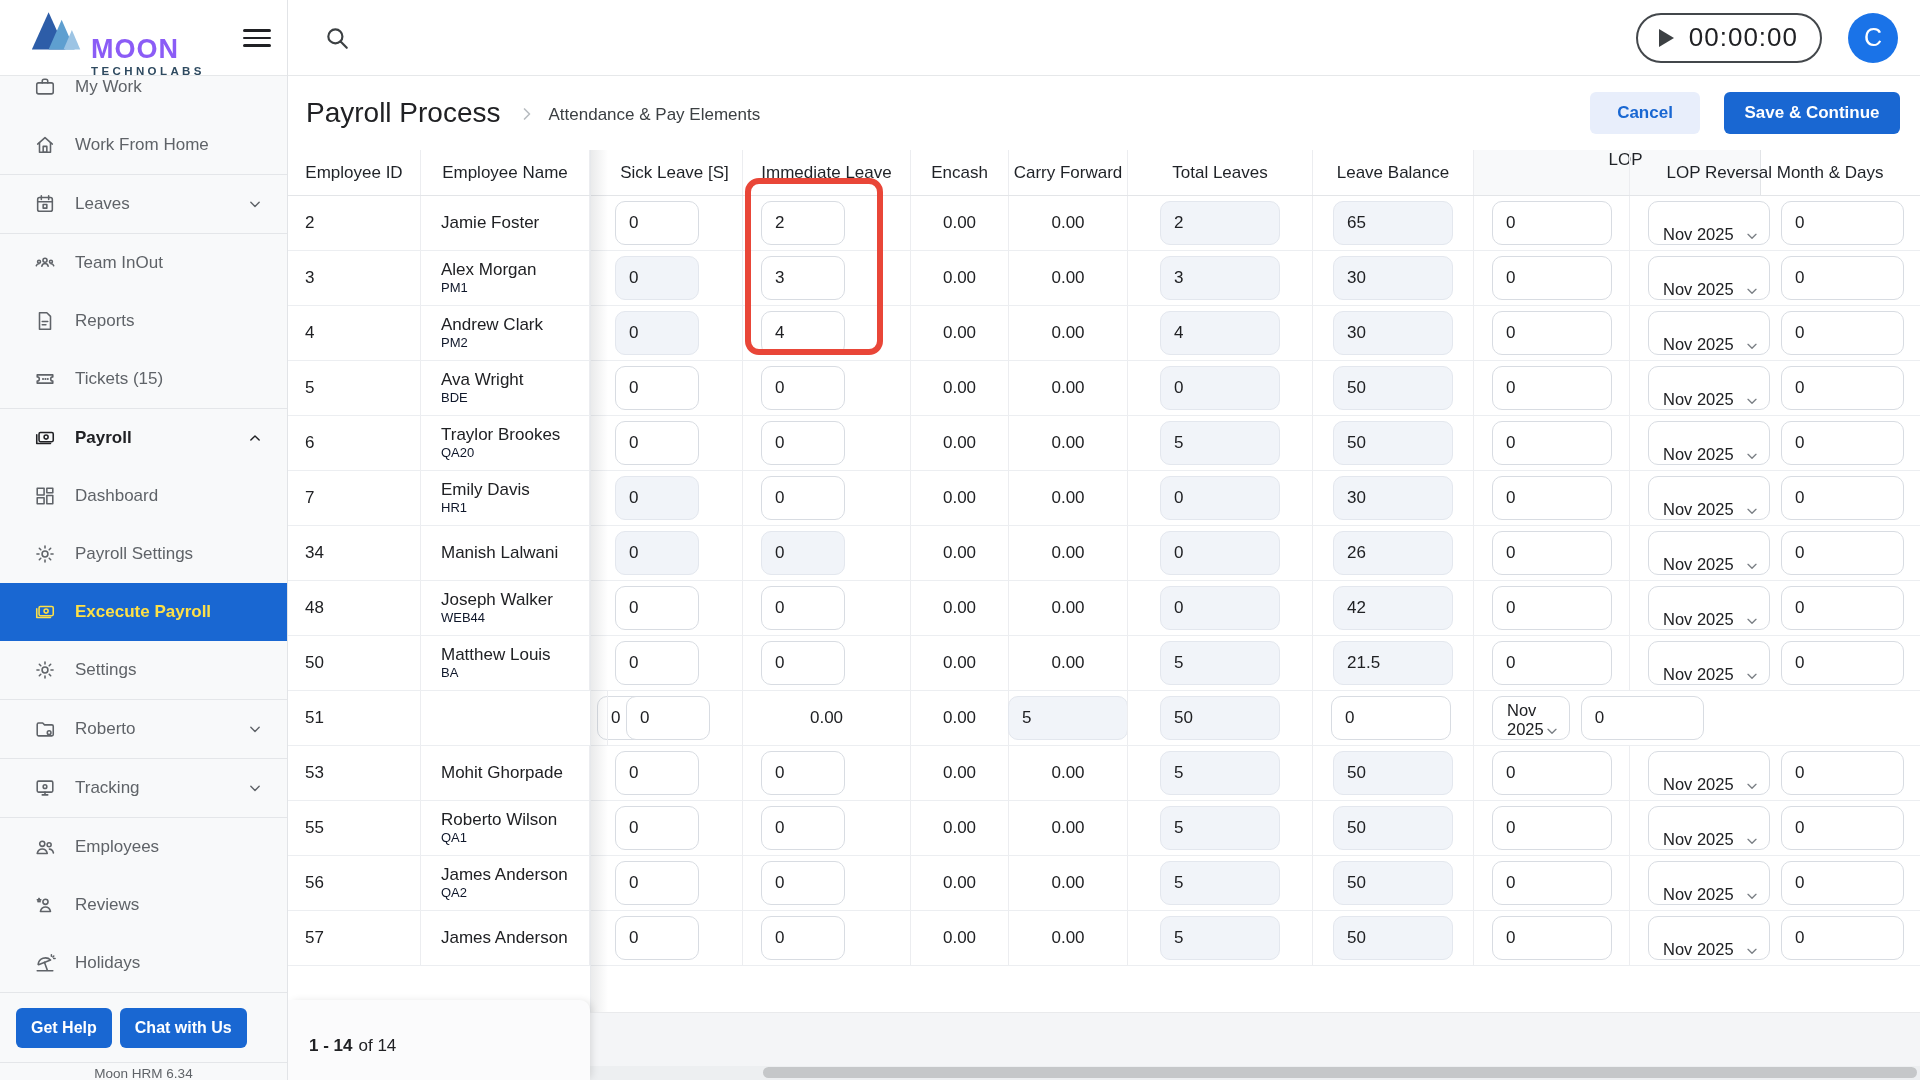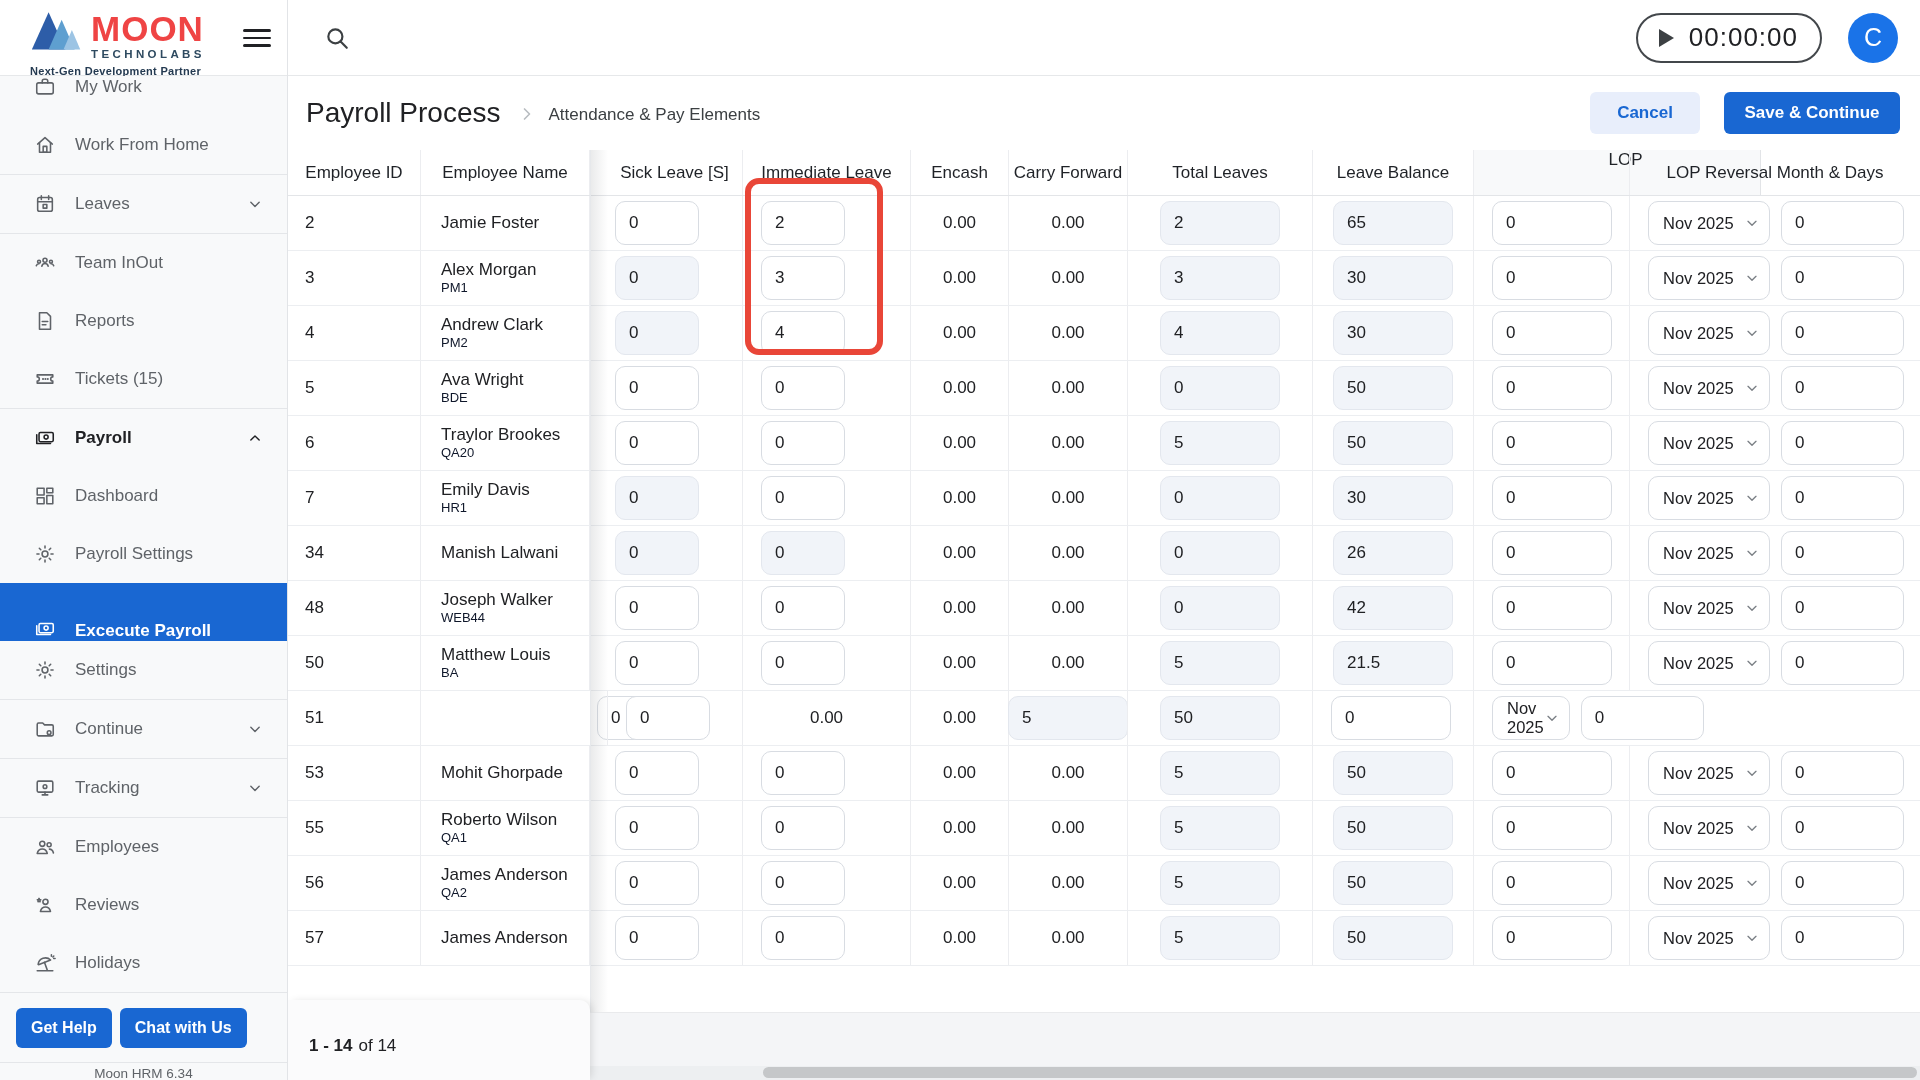--- a/index.html
+++ b/index.html
@@ -6,37 +6,37 @@
   html,body { width:1920px; height:1080px; overflow:hidden; background:#fff;
     font-family:"Liberation Sans", sans-serif; color:#202124; }
 
   .app { display:flex; width:1920px; height:1080px; }
 
   
   .left { width:288px; flex:none; border-right:1px solid #e2e4e7; display:flex; flex-direction:column; background:#f8f9fa; }
   .brand { height:76px; flex:none; background:#fff; border-bottom:1px solid #e6e8ea; position:relative; padding:8px 14px 0 30px; }
   .brand-row { display:flex; align-items:flex-start; gap:7px; }
   .logo-text { display:flex; flex-direction:column; line-height:1; padding-top:3px; }
-  .logo-moon { font-size:35px; font-weight:800; color:#ef4444; letter-spacing:1px; }
+  .logo-moon { font-size:27px; font-weight:800; color:#8b5cf6; letter-spacing:1px;margin-top:25px; }
   .logo-tech { font-size:11.5px; font-weight:700; color:#2e4a60; letter-spacing:3.4px; margin-top:3px; }
   .logo-tag { font-size:11px; font-weight:700; color:#243a51; letter-spacing:0.3px; margin-top:4px; }
   .burger { position:absolute; right:16px; top:27px; width:28px; height:22px; display:flex; flex-direction:column; justify-content:space-between; padding:2px 0; cursor:pointer; }
   .burger div { height:2.6px; background:#202124; border-radius:2px; }
 
   .sidebar { flex:1; position:relative; overflow:hidden; display:flex; flex-direction:column; background:#f8f9fa; }
   .s-scroll { margin-top:-18px; }
   .s-div { height:1px; background:#e4e6e9; }
   .s-item { height:58px; display:flex; align-items:center; padding:0 22px 0 33px; gap:18px;
     color:#5f6368; font-size:17px; cursor:pointer; }
   .s-icon { width:24px; height:24px; flex:none; display:flex; align-items:center; justify-content:center; }
   .s-icon svg, .s-chev svg { stroke:currentColor; fill:none; stroke-width:1.7; stroke-linecap:round; stroke-linejoin:round; }
   .s-label { flex:1; white-space:nowrap; }
   .s-chev { width:20px; height:20px; }
   .s-item.dark { color:#202124; font-weight:700; }
-  .s-item.active { background:#1967d2; color:#ffffff; font-weight:600;align-items:flex-end; }
+  .s-item.active { background:#1967d2; color:#fde047; font-weight:600; }
   .s-bottom { margin-top:auto; border-top:1px solid #e4e6e9; height:70px; flex:none; display:flex; align-items:center; gap:8px; padding:0 8px 0 16px; }
   .btn-blue { background:#1967d2; color:#fff; border:none; border-radius:6px; height:40px; padding:0 15px;
     font-size:16px; font-weight:600; font-family:inherit; cursor:pointer; white-space:nowrap; }
   .s-footer { border-top:1px solid #e4e6e9; height:22px; flex:none; display:flex; align-items:center; justify-content:center;
     font-size:13.5px; color:#5f6368; }
 
   
   .right { flex:1; display:flex; flex-direction:column; min-width:0; }
   .topbar { height:76px; flex:none; background:#fff; border-bottom:1px solid #e6e8ea; display:flex; align-items:center; padding:0 22px 0 34px; }
   .search-btn { width:30px; height:30px; display:flex; align-items:center; justify-content:center; cursor:pointer; }
@@ -74,21 +74,21 @@
   .c-encash, .c-cf { justify-content:center; font-size:17px; }
   .c-total, .c-bal { justify-content:center; }
   .c-lop { padding-left:18px; }
   .c-rev { padding-left:18px; gap:11px; }
   .inp { width:84px; height:44px; border:1px solid #d8dce2; border-radius:10px; background:#fff;
     font-size:17px; color:#202124; padding:0 6px 0 13px; font-family:inherit; outline:none; }
   .inp.w120 { width:120px; }
   .inp.w123 { width:123px; }
   .inp.gray { background:#f1f4f9; border-color:#e3e7ee; }
   .dd { width:122px; height:44px; border:1px solid #d8dce2; border-radius:10px; background:#fff;
-    display:flex; align-items:center; padding:0 9px 0 14px; font-size:16.5px; cursor:pointer; }
+    display:flex; align-items:flex-end; padding:0 9px 0 14px; font-size:16.5px; cursor:pointer; }
   .dd-chev { margin-left:auto; display:flex; color:#7a7f85; }
   .dd-chev svg { stroke:currentColor; fill:none; stroke-width:2; stroke-linecap:round; stroke-linejoin:round; }
 
   .frozen-shadow { position:absolute; left:302px; top:74px; width:18px; height:862px; z-index:2; pointer-events:none;
     border-left:1px solid #e6e8eb; background:linear-gradient(to right, rgba(95,99,104,0.13), rgba(95,99,104,0)); }
 
   .red-box { position:absolute; left:457px; top:102px; width:138px; height:177px; border:6px solid #e94638; border-radius:14px; z-index:5; pointer-events:none; }
 
   
   .bottom-bar { position:absolute; left:0; right:0; bottom:0; height:68px; background:#f4f5f7; border-top:1px solid #e9eaec; z-index:3; }
@@ -268,21 +268,21 @@
           </div>
 
           <div class="s-div"></div>
           <div class="s-item">
             <span class="s-icon">
               <svg width="22" height="22" viewBox="0 0 24 24">
                 <path d="M3.5 7A1.5 1.5 0 0 1 5 5.5h4.5l2 2h8A1.5 1.5 0 0 1 21 9v9a1.5 1.5 0 0 1-1.5 1.5H5A1.5 1.5 0 0 1 3.5 18z"></path>
                 <circle cx="16.5" cy="16" r="2"></circle>
               </svg>
             </span>
-            <span class="s-label">Continue</span>
+            <span class="s-label">Roberto</span>
             <span class="s-chev"><svg width="20" height="20" viewBox="0 0 24 24">
                 <polyline points="7,10 12,15 17,10"></polyline>
               </svg></span>
           </div>
 
           <div class="s-div"></div>
           <div class="s-item">
             <span class="s-icon">
               <svg width="22" height="22" viewBox="0 0 24 24">
                 <rect x="3.5" y="4.5" width="17" height="12" rx="1.5"></rect>

